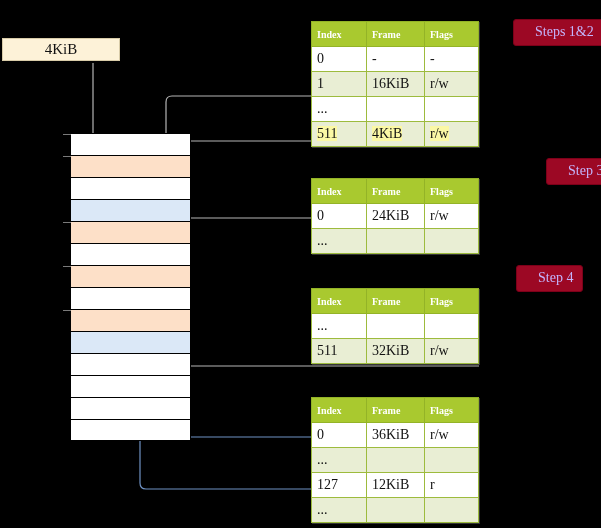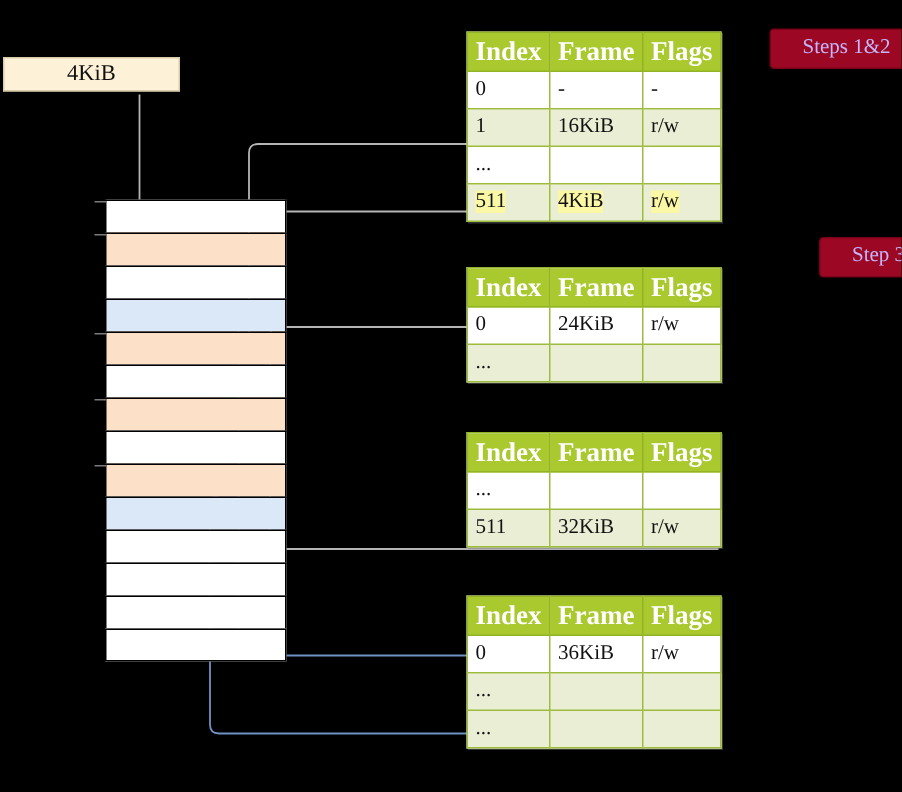--- a/index.html
+++ b/index.html
@@ -44,21 +44,21 @@
     position:absolute;border-collapse:collapse;background:#fff;
     font-size:14px;box-shadow:1px 1px 0 rgba(120,120,120,.45);
   }
   .ptable td,.ptable th{
     border:1px solid #8fae2a;box-sizing:border-box;
     padding:2px 5px;text-align:left;height:25px;vertical-align:middle;
     font-weight:normal;color:#111;
   }
   .ptable th{
     background:#a9c92f;color:#fff;font-weight:bold;border-color:#93b327;
-    font-size:18px;
+    font-size:10px;
   }
   .ptable td{border-color:#9dbb3d;}
   .ptable tr.alt td{background:#e9eed4;}
   .ptable tr.hl td{background:#e9eed4;}
   .ptable tr.hl td span.mark{background:#fbf8a5;}
   .c-index{width:55px;}
   .c-frame{width:58px;}
   .c-flags{width:54px;margin-left:21px;}
 </style>
 </head>
@@ -104,20 +104,23 @@
   <div class="vabox" style="left:2px;top:38px;width:118px;height:23px;">
     <span>4KiB</span>
   </div>
 
   <div class="badge" style="left:513px;top:19px;">
     <span>Steps 1&amp;2</span>
   </div>
   <div class="badge" style="left:518px;top:158px;margin-left:28px;">
     <span>Step 3</span>
   </div>
+  <div class="badge" style="left:516px;top:265px;">
+    <span>Step 4</span>
+  </div>
 
   <div class="memcol" id="memcol">
       <div class="memrow" style="position: relative;">
         <div class="tick" style="top: 0px;"></div>
       </div>
       <div class="memrow pt" style="position: relative;">
         <div class="tick" style="top: 0px;"></div>
       </div>
       <div class="memrow" style="position: relative;"></div>
       <div class="memrow frame" style="position: relative;"></div>
@@ -227,20 +230,25 @@
         <tr class="">
           <td>0</td>
           <td>36KiB</td>
           <td>r/w</td>
         </tr>
         <tr class="alt">
           <td>...</td>
           <td></td>
           <td></td>
         </tr>
+        <tr class="">
+          <td>127</td>
+          <td>12KiB</td>
+          <td>r</td>
+        </tr>
         <tr class="alt">
           <td>...</td>
           <td></td>
           <td></td>
         </tr>
       </tbody>
     </table>
 
 </div>
 

